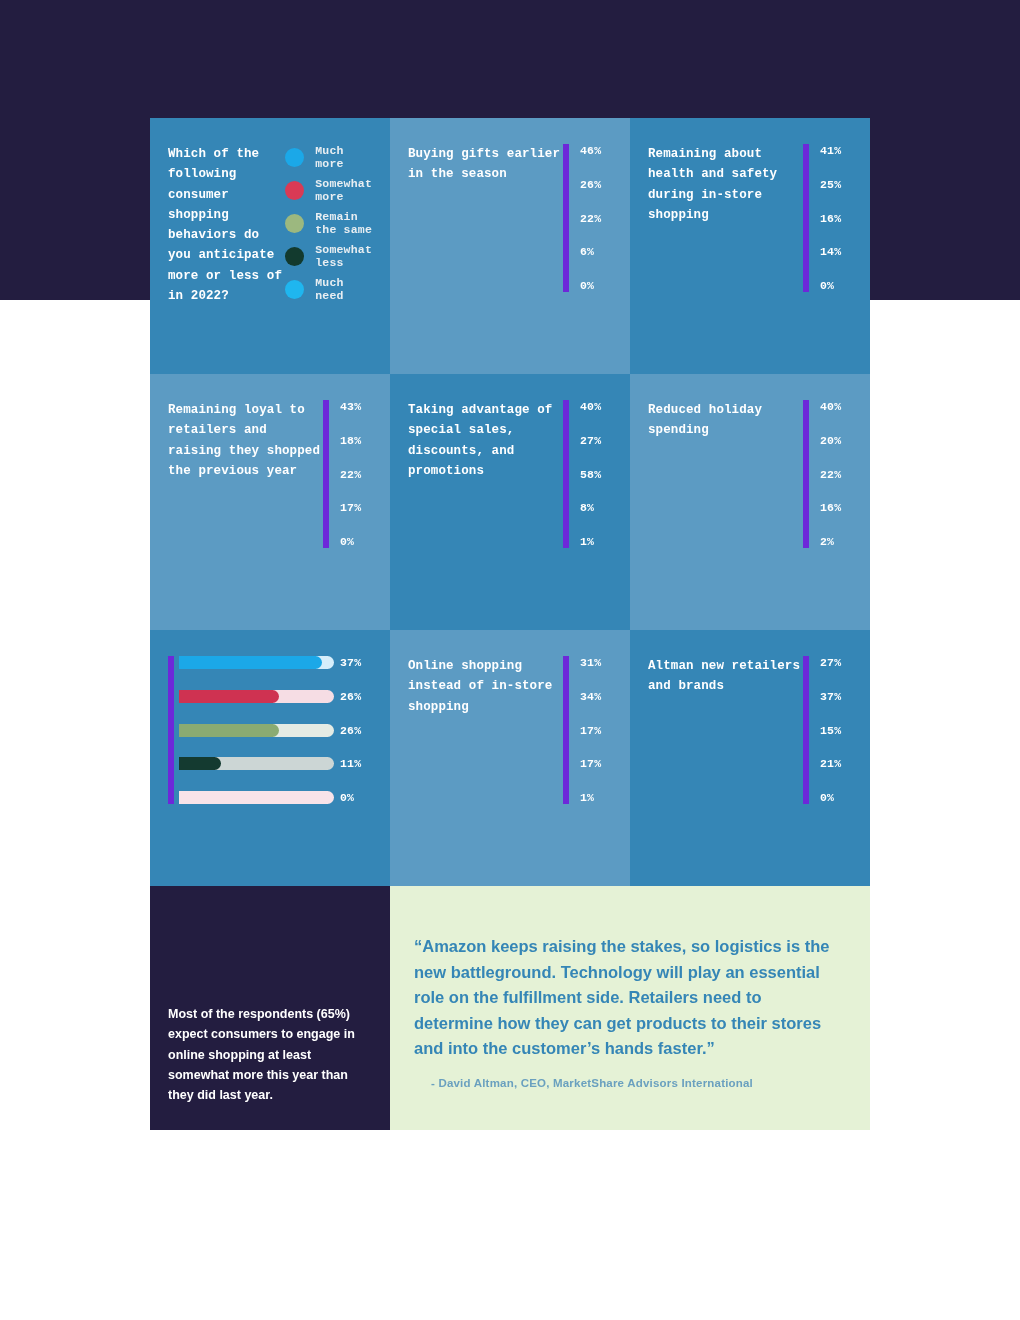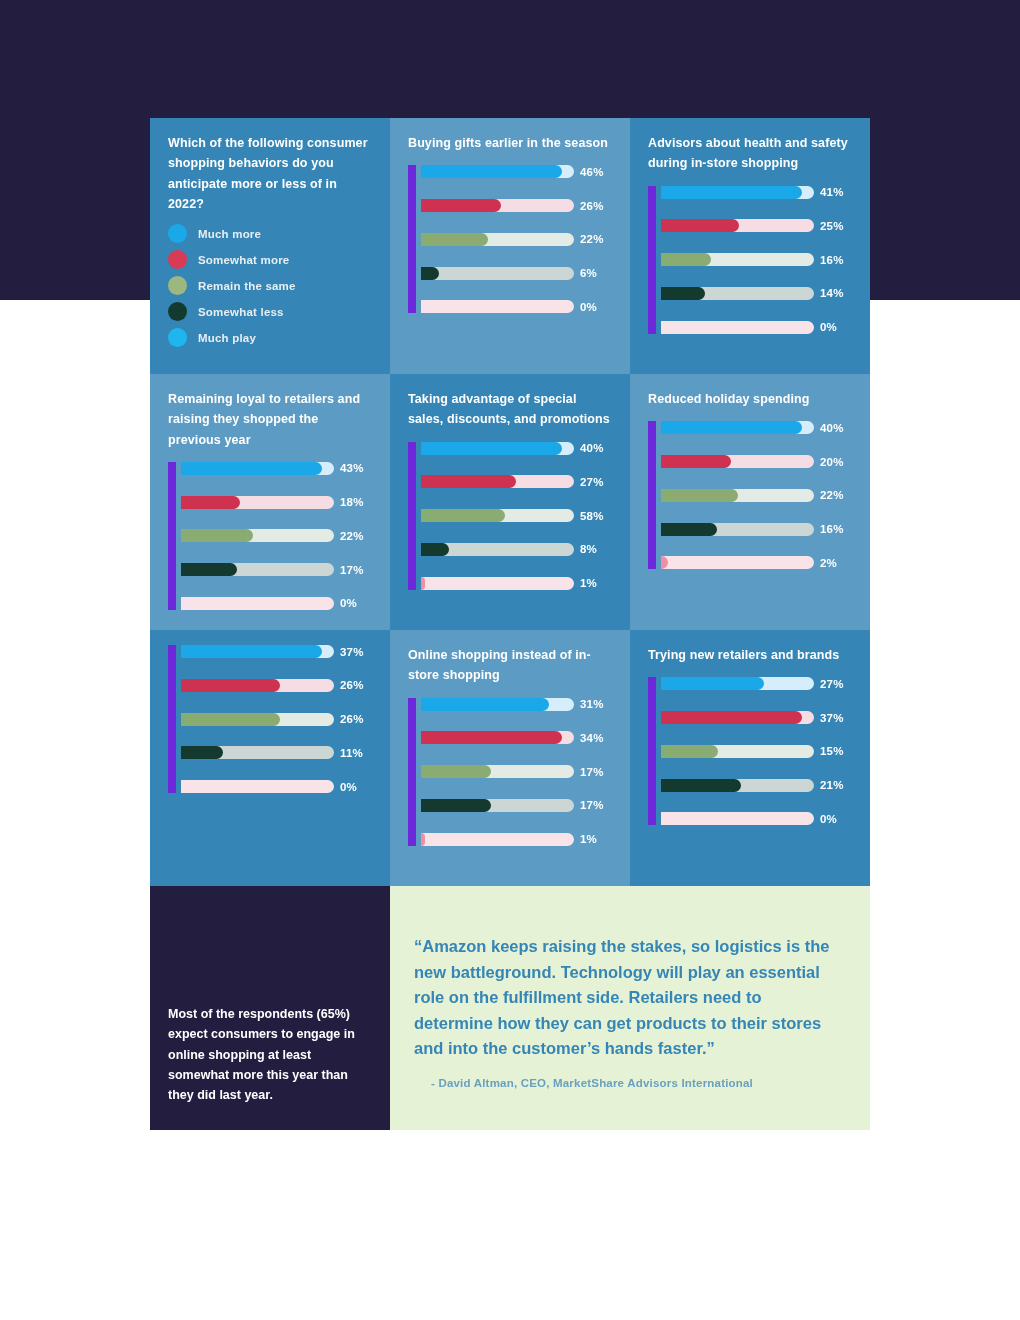--- a/index.html
+++ b/index.html
@@ -25,24 +25,25 @@
   #panel-grid {
     position: absolute;
     left: 150px; top: 118px;
     width: 720px;
     display: grid;
     grid-template-columns: 240px 240px 240px;
     grid-auto-rows: 256px;
   }
 
   .panel {
-    padding: 15px 18px 10px 18px;
+    padding: 26px 18px 10px 18px;
     display: flex;
-    flex-direction: column;
+    flex-direction: row;
     position: relative;
+    font-family: Liberation Mono, monospace;
   }
   .panel.tone-a { background: #3586b6; }
   .panel.tone-b { background: #5c9bc3; }
 
   .panel-title {
     color: #ffffff;
     font-size: 12.5px;
     font-weight: bold;
     line-height: 1.62;
     letter-spacing: .1px;
@@ -58,21 +59,21 @@
     color: #e8eef2;
     font-size: 11.5px;
     font-weight: bold;
     letter-spacing: .2px;
   }
 
   
   .chart {
     position: relative;
     padding-left: 5px;
-    border-left: 8px solid #6d28d9;
+    border-left: 6px solid #6d28d9;
     display: flex;
     flex-direction: column;
     justify-content: space-between;
     flex: 1;
     max-height: 148px;
   }
   .bar-row { display: flex; align-items: center; gap: 6px; }
 
   .bar-track {
     position: relative;
@@ -174,21 +175,21 @@
       <div class="legend-row">
         <span class="legend-dot" style="background:#9cb87f"></span>
         <span class="legend-label">Remain the same</span>
       </div>
       <div class="legend-row">
         <span class="legend-dot" style="background:#123a2e"></span>
         <span class="legend-label">Somewhat less</span>
       </div>
       <div class="legend-row">
         <span class="legend-dot" style="background:#1fb6ef"></span>
-        <span class="legend-label">Much play</span>
+        <span class="legend-label">Much need</span>
       </div>
     </div>
   </div>
 
   <div class="panel tone-b">
       <div class="panel-title">Buying gifts earlier in the season</div>
       <div class="chart">
         <div class="bar-row">
           <div class="bar-track" style="background: rgb(214, 238, 251);">
             <div class="bar-fill" style="background: rgb(27, 168, 232); width: 92%;"></div>
@@ -215,21 +216,21 @@
         </div>
         <div class="bar-row">
           <div class="bar-track" style="background: rgb(248, 227, 233);">
             <div class="bar-fill" style="background: rgb(239, 143, 165); width: 0%;"></div>
           </div>
           <span class="bar-value">0%</span>
         </div>
       </div>
     </div>
   <div class="panel tone-a">
-      <div class="panel-title">Advisors about health and safety during in-store shopping</div>
+      <div class="panel-title">Remaining about health and safety during in-store shopping</div>
       <div class="chart">
         <div class="bar-row">
           <div class="bar-track" style="background: rgb(214, 238, 251);">
             <div class="bar-fill" style="background: rgb(27, 168, 232); width: 92%;"></div>
           </div>
           <span class="bar-value">41%</span>
         </div>
         <div class="bar-row">
           <div class="bar-track" style="background: rgb(246, 221, 228);">
             <div class="bar-fill" style="background: rgb(207, 50, 81); width: 51.1111%;"></div>
@@ -426,21 +427,21 @@
         </div>
         <div class="bar-row">
           <div class="bar-track" style="background: rgb(248, 227, 233);">
             <div class="bar-fill" style="background: rgb(239, 143, 165); width: 2.70588%;"></div>
           </div>
           <span class="bar-value">1%</span>
         </div>
       </div>
     </div>
   <div class="panel tone-a">
-      <div class="panel-title">Trying new retailers and brands</div>
+      <div class="panel-title">Altman new retailers and brands</div>
       <div class="chart">
         <div class="bar-row">
           <div class="bar-track" style="background: rgb(214, 238, 251);">
             <div class="bar-fill" style="background: rgb(27, 168, 232); width: 67.1351%;"></div>
           </div>
           <span class="bar-value">27%</span>
         </div>
         <div class="bar-row">
           <div class="bar-track" style="background: rgb(246, 221, 228);">
             <div class="bar-fill" style="background: rgb(207, 50, 81); width: 92%;"></div>

